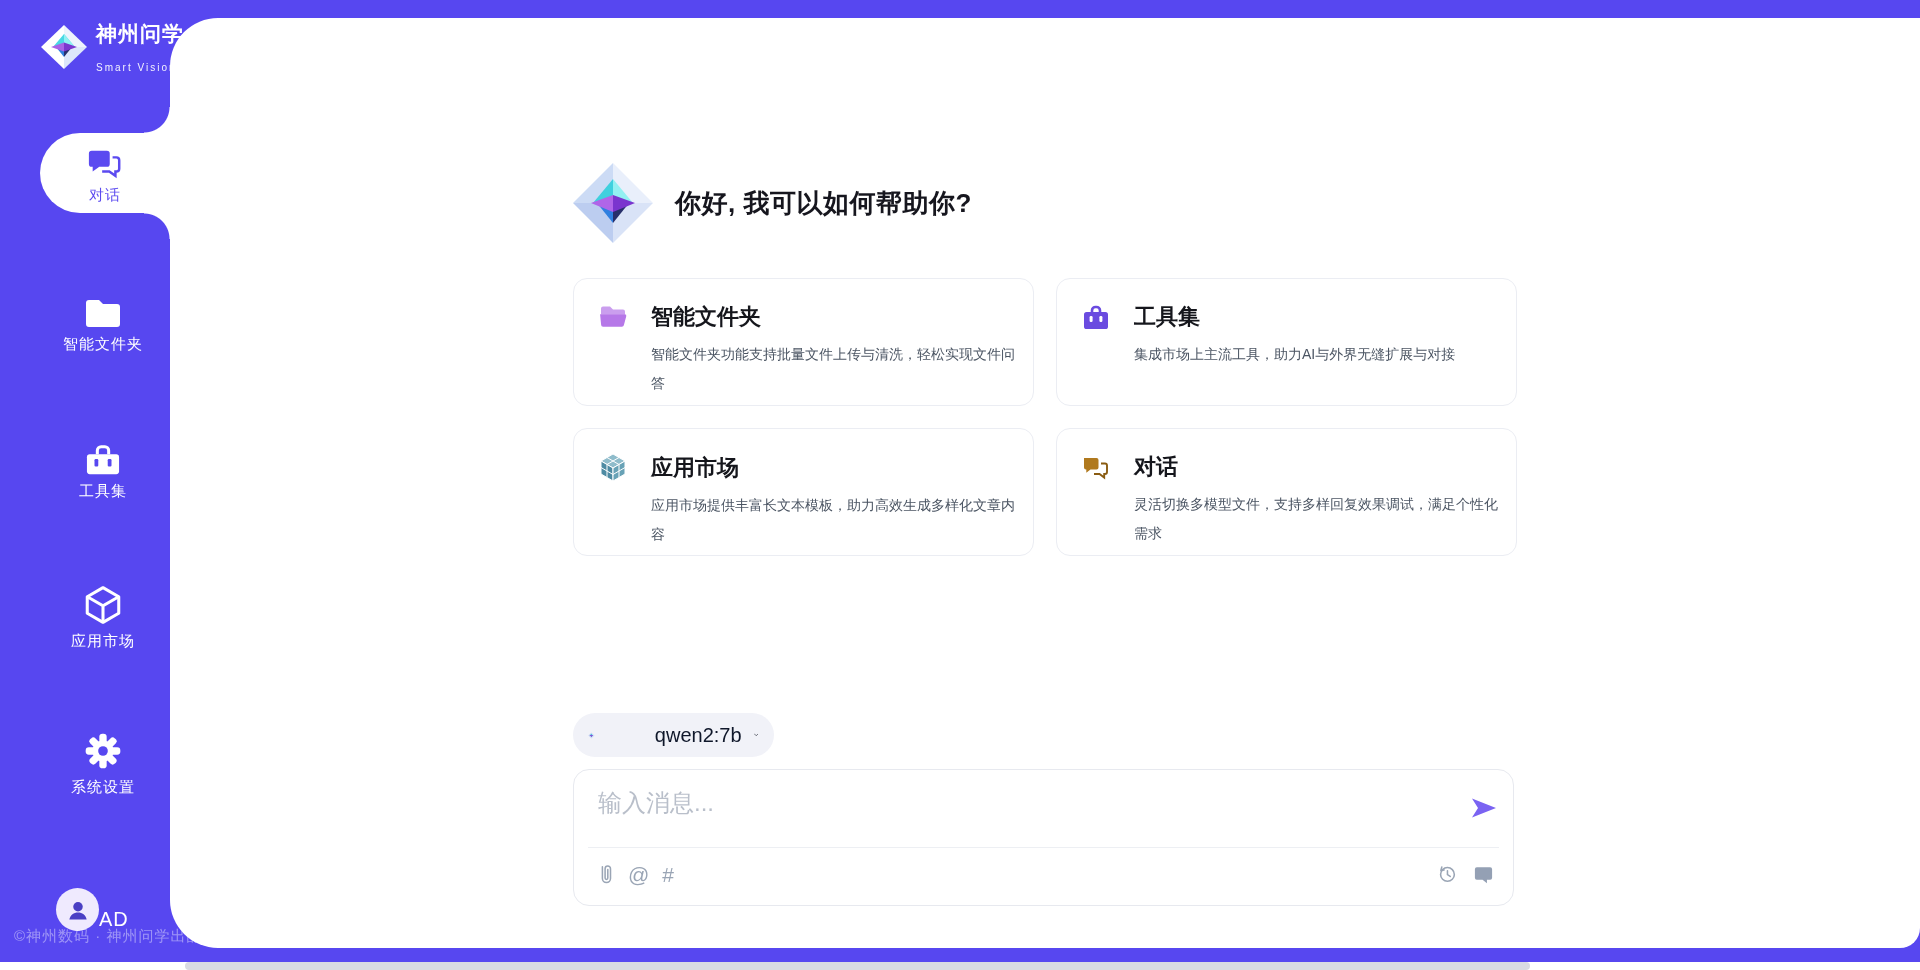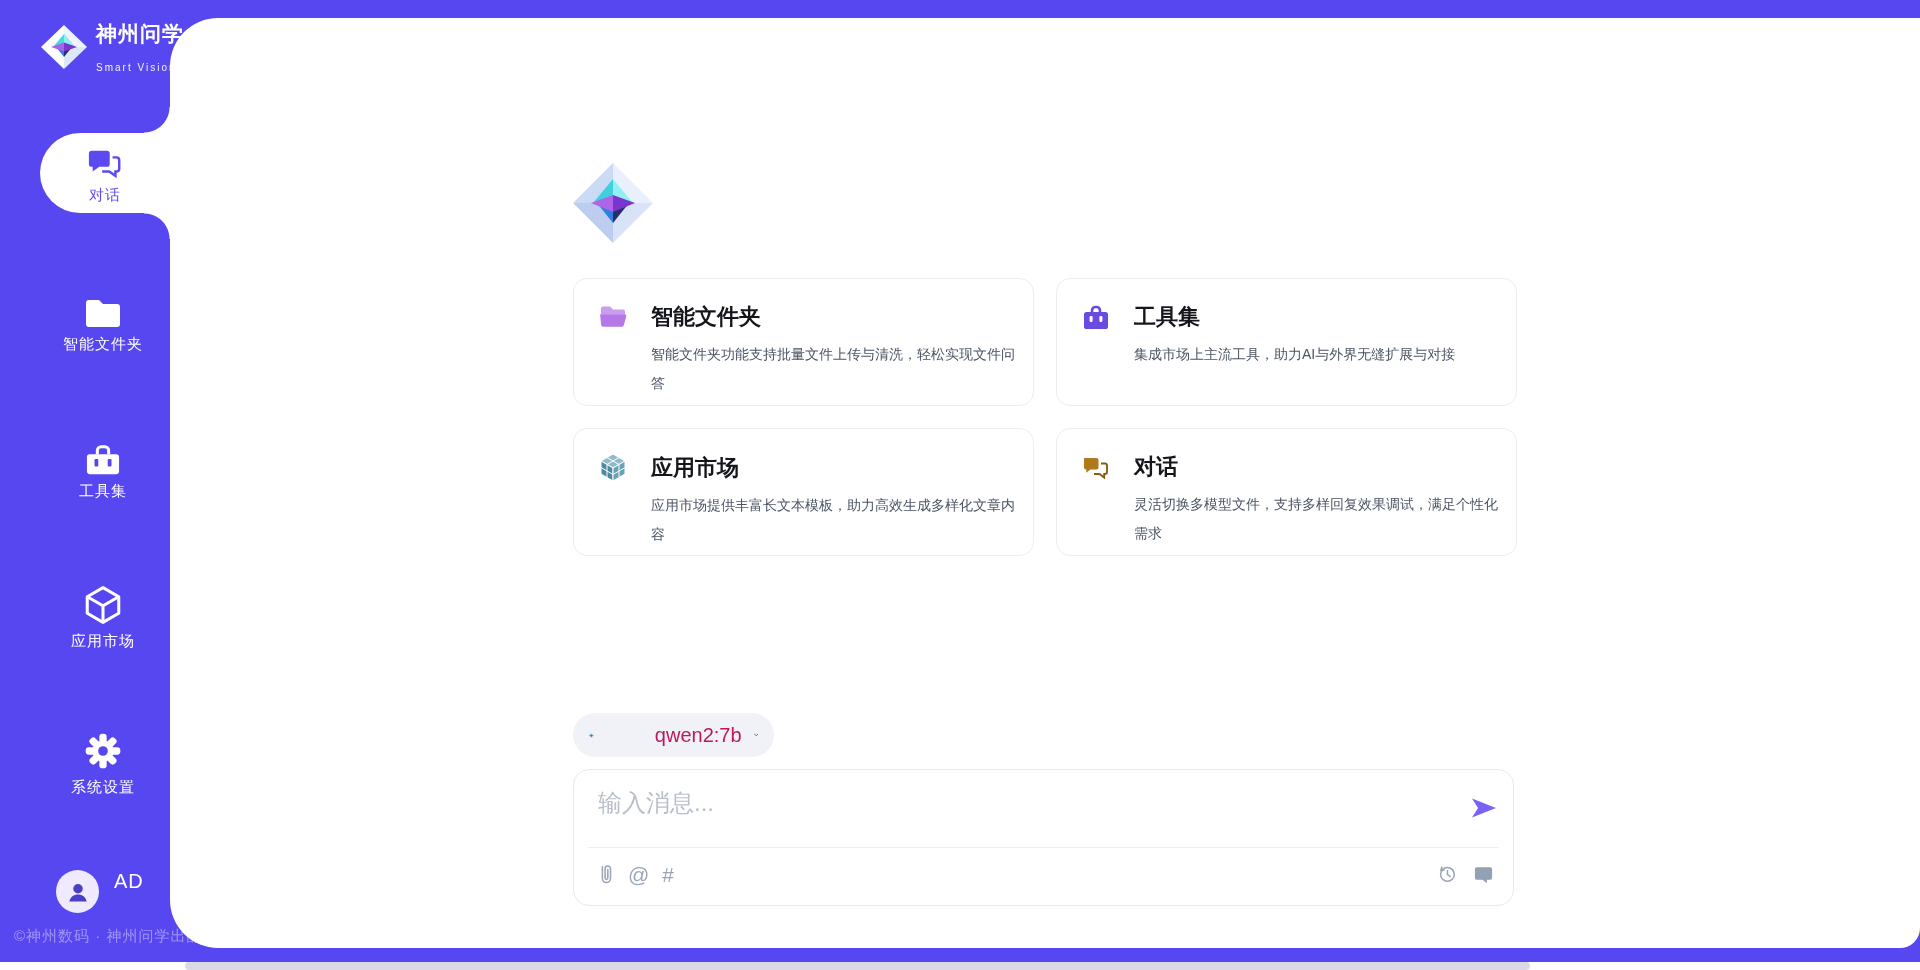--- a/index.html
+++ b/index.html
@@ -25,21 +25,21 @@
   .flare { position:absolute; left:144px; width:26px; height:26px; }
   .flare.top    { top:107px; background:radial-gradient(circle at 0 0,    #5747f0 25px, #ffffff 26px); }
   .flare.bottom { top:213px; background:radial-gradient(circle at 0 100%, #5747f0 25px, #ffffff 26px); }
 
   .nav-item { position:absolute; left:36px; width:134px; display:flex; flex-direction:column;
               align-items:center; gap:5px; cursor:pointer; }
   .nav-item .lbl { color:#ffffff; font-size:15px; letter-spacing:1px; }
   .nav-item.active { left:40px; width:130px; top:133px; height:80px; justify-content:center; gap:4px; padding-top:4px; }
   .nav-item.active .lbl { color:#5b4af0; }
 
-  .user-block { position:absolute; left:56px; top:870px; display:flex; align-items:flex-start; gap:15px; cursor:pointer; }
+  .user-block { position:absolute; left:56px; top:888px; display:flex; align-items:flex-end; cursor:pointer; }
   .avatar { width:43px; height:43px; border-radius:50%; background:#efeafe; display:flex; align-items:center; justify-content:center; }
   .user-name { color:#ffffff; font-size:20px; letter-spacing:1px; }
   .copyright { position:absolute; left:14px; top:927px; color:rgba(255,255,255,.42); font-size:15px; letter-spacing:1px; white-space:nowrap;text-align:right; }
 
   
   .greeting { position:absolute; left:571px; top:161px; display:flex; align-items:center; gap:20px; }
   .greeting .txt { font-size:26px; font-weight:bold; color:#16161e; letter-spacing:.5px; }
 
   
   .cards { position:absolute; left:573px; top:278px; display:grid;
@@ -47,21 +47,21 @@
   .card { background:#ffffff; border:1px solid #ebedf3; border-radius:14px;
           padding:23px 8px 0 24px; cursor:pointer; }
   .card-head { display:flex; align-items:center; gap:23px; }
   .card-title { font-size:22px; font-weight:bold; color:#15161c; }
   .card-desc { margin:8px 0 0 53px; font-size:14px; line-height:29px; color:#4b5563; }
 
   
   .model-pill { position:absolute; left:573px; top:713px; width:201px; height:44px;
                 background:#f1f2f8; border-radius:22px; display:flex; align-items:center;
                 padding:0 16px 0 15px; gap:12px; cursor:pointer; }
-  .model-name { font-size:20px; color:#be185d;margin-left:48px; }
+  .model-name { font-size:20px; color:#0f172a;margin-left:48px; }
   .model-pill svg.chev { margin-left:auto; }
 
   
   .composer { position:absolute; left:573px; top:769px; width:941px; height:137px;
               background:#ffffff; border:1px solid #e7e9ef; border-radius:16px; }
   .composer input { position:absolute; left:24px; top:14px; width:830px; height:38px;
                     border:none; outline:none; background:transparent; font-size:24px; color:#333;
                     font-family:"Liberation Sans","DejaVu Sans",sans-serif; }
   .composer input::placeholder { color:#b9bfca; }
   .send-btn { position:absolute; right:15px; top:26px; width:28px; height:24px; cursor:pointer; }
@@ -169,20 +169,21 @@
       <polygon points="42,2 82,42 42,42" fill="#e9effb"></polygon>
       <polygon points="82,42 42,82 42,42" fill="#d9e3f7"></polygon>
       <polygon points="2,42 42,82 42,42" fill="#bccdf0"></polygon>
       <polygon points="42,18 22,42 42,42" fill="#3fd0de"></polygon>
       <polygon points="42,18 62,42 42,42" fill="#93f0f2"></polygon>
       <polygon points="26,42 42,62 42,42" fill="#2f7fe0"></polygon>
       <polygon points="42,42 42,62 58,42" fill="#272f6b"></polygon>
       <polygon points="20,42 42,34 42,51" fill="#b065e8"></polygon>
       <polygon points="42,34 64,42 42,51" fill="#7a35ce"></polygon>
     </svg>
+    <span class="txt">你好, 我可以如何帮助你?</span>
   </div>
 
   <div class="cards">
 
     <div class="card">
       <div class="card-head">
         <svg width="30" height="26" viewBox="0 0 29 26">
           <path d="M2.5 4.5a2 2 0 0 1 2-2h7l3 3h10a2 2 0 0 1 2 2v3H2.5z" fill="#b678e8" opacity=".72"></path>
           <path d="M1.6 10.3h24.6a1.6 1.6 0 0 1 1.55 2l-2.4 9a2 2 0 0 1-1.93 1.5H4.6a2 2 0 0 1-2-2z" fill="#b678e8"></path>
         </svg>

